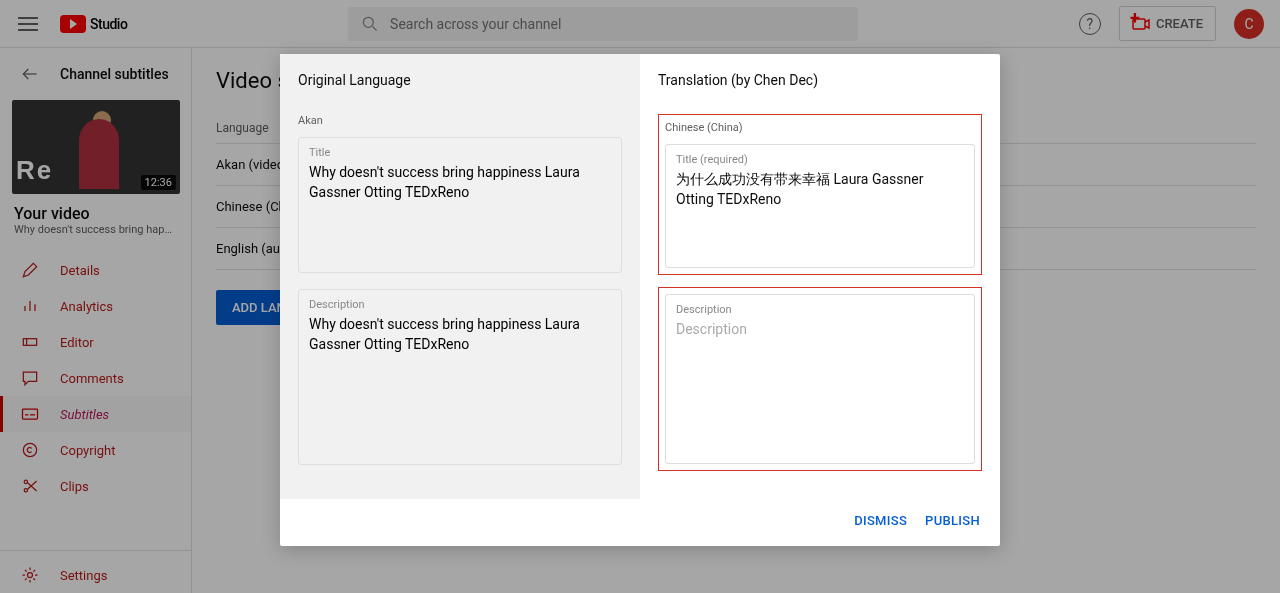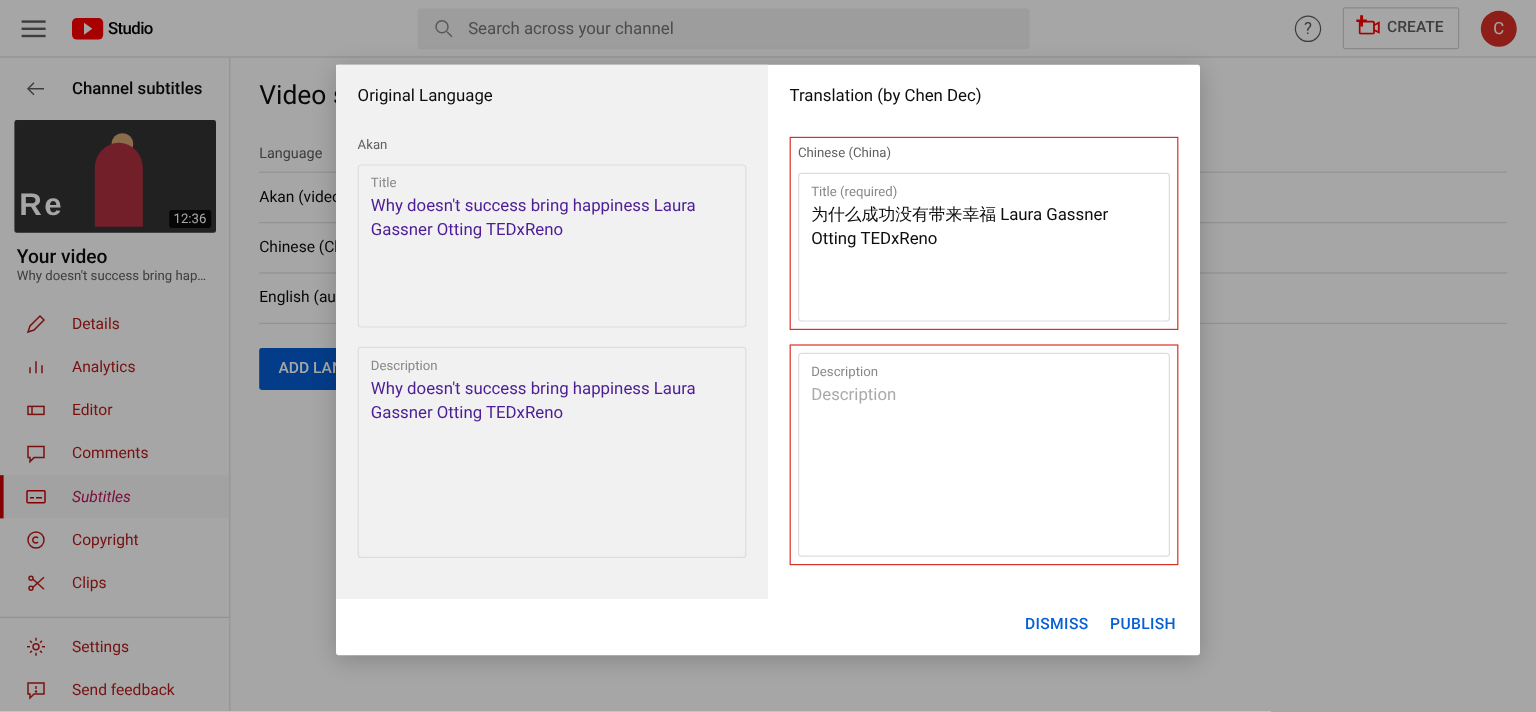--- a/index.html
+++ b/index.html
@@ -59,21 +59,21 @@
   .dialog { width: 720px; background: #fff; margin-top: 54px; border-radius: 2px; display: flex; flex-direction: column; box-shadow: 0 4px 20px rgba(0,0,0,0.2); }
   .dialog-body { display: flex; }
   .dialog-col { flex: 1; padding: 18px; }
   .dialog-col.left { background: #f1f1f1; }
   .col-title { font-size: 14px; color: #0d0d0d; margin-bottom: 26px; }
   .lang-label { font-size: 11px; color: #606060; margin-bottom: 10px; }
   
   .field-box { background: #fff; border: 1px solid #ddd; border-radius: 3px; padding: 8px 10px; margin-bottom: 16px; }
   .dialog-col.left .field-box { background: #f1f1f1; }
   .field-label { font-size: 11px; color: #888; margin-bottom: 4px; }
-  .field-value { font-size: 14px; color: #4c1d95; line-height: 1.4; min-height: 20px; }
+  .field-value { font-size: 14px; color: #000000; line-height: 1.4; min-height: 20px; }
   .field-input { font-size: 14px; color: #0d0d0d; line-height: 1.4; border: none; outline: none; width: 100%; resize: none; font-family: inherit; }
   .field-placeholder { color: #aaa; }
   .title-box { height: 136px; }
   .desc-box { height: 176px; }
   
   .highlight-frame { border: 1px solid #d93025; padding: 6px; border-radius: 0; }
   .highlight-frame .lang-label { margin-top: 0; }
   .highlight-frame .field-box { margin-bottom: 0; }
   .frame-gap { height: 12px; }
   
@@ -212,30 +212,20 @@
     <div class="nav-divider"></div>
     <div class="nav-item">
       <span class="nav-icon">
           <svg viewBox="0 0 24 24">
             <circle cx="12" cy="12" r="3"></circle>
             <path d="M12 3v3M12 18v3M3 12h3M18 12h3M6 6l2 2M16 16l2 2M6 18l2-2M16 8l2-2"></path>
           </svg>
         </span>
       <span>Settings</span>
     </div>
-    <div class="nav-item">
-      <span class="nav-icon">
-          <svg viewBox="0 0 24 24">
-            <path d="M4 5 H20 V16 H10 L6 20 V16 H4 Z"></path>
-            <line x1="12" y1="8" x2="12" y2="11"></line>
-            <circle cx="12" cy="13.5" r="0.5" fill="currentColor"></circle>
-          </svg>
-        </span>
-      <span>Send feedback</span>
-    </div>
   </div>
 
   <div class="main">
     <div class="page-title">Video subtitles</div>
     <div class="table-head">
       <div class="col-lang">Language</div>
     </div>
     <div class="table-row">
       <div class="col-lang">Akan (video language)</div>
     </div>

